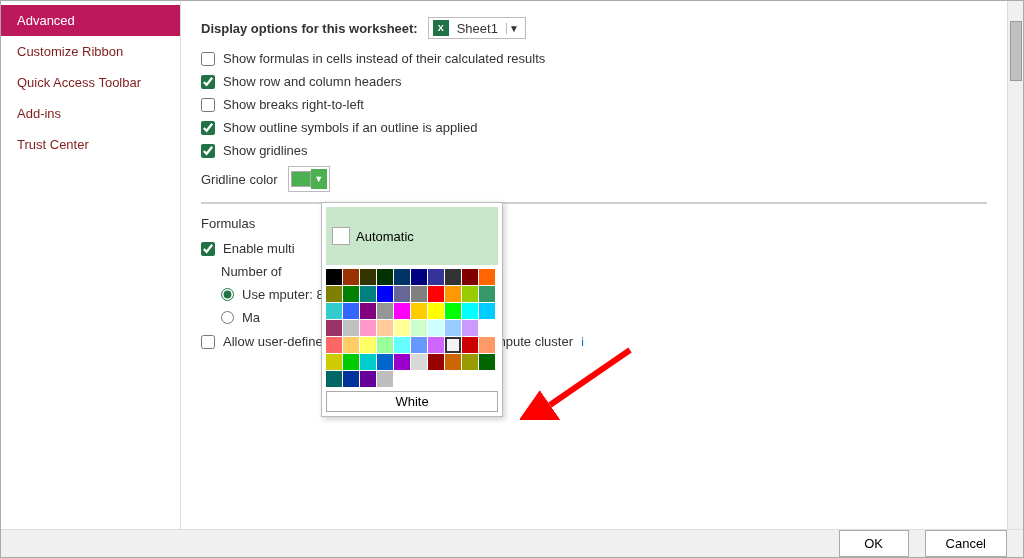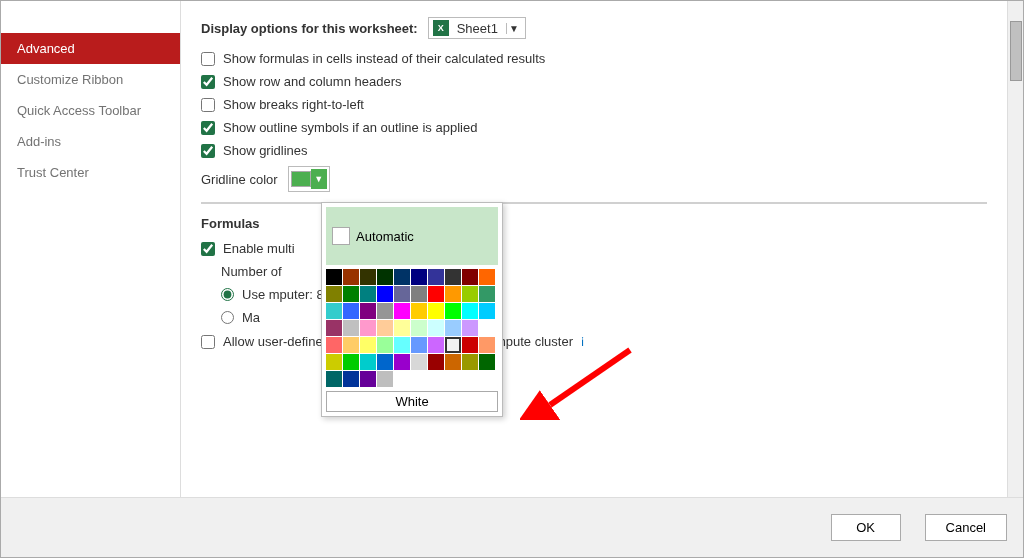--- a/index.html
+++ b/index.html
@@ -35,28 +35,27 @@
       background: #fff;
       border-right: 1px solid #ddd;
       display: flex;
       flex-direction: column;
       padding-top: 4px;
     }
 
     .sidebar-item {
       padding: 8px 16px;
       cursor: pointer;
-      color: #737373;
+      color: #7f1d1d;
       font-size: 13px;
     }
 
     .sidebar-item.active {
-      background: #b91c1c;
+      background: #be185d;
       color: #fff;
-      margin-top: 28px;
     }
 
     
     .main-content {
       flex: 1;
       padding: 16px 20px;
       overflow-y: auto;
       position: relative;
     }
 
@@ -226,39 +225,39 @@
     }
 
     
     .section-separator {
       height: 2px;
       background: #d0d0d0;
       margin: 8px 0 12px 0;
     }
 
     .section-title {
-      font-weight: bold;
+      font-weight: normal;
       font-size: 13px;
       color: #333;
       margin-bottom: 10px;
     }
 
     
     .option-row input[type="radio"] {
       accent-color: #217346;
     }
 
     
     .dialog-footer {
       display: flex;
       justify-content: flex-end;
       align-items: center;
-      padding: 16px 16px;
+      padding: 0 16px;
       border-top: 1px solid #ddd;
-      gap: 24px;
+      gap: 16px;
       background: #f0f0f0;
     }
 
     .btn {
       padding: 5px 20px;
       font-size: 13px;
       border: 1px solid #aaa;
       background: #fff;
       cursor: pointer;
       min-width: 70px;

